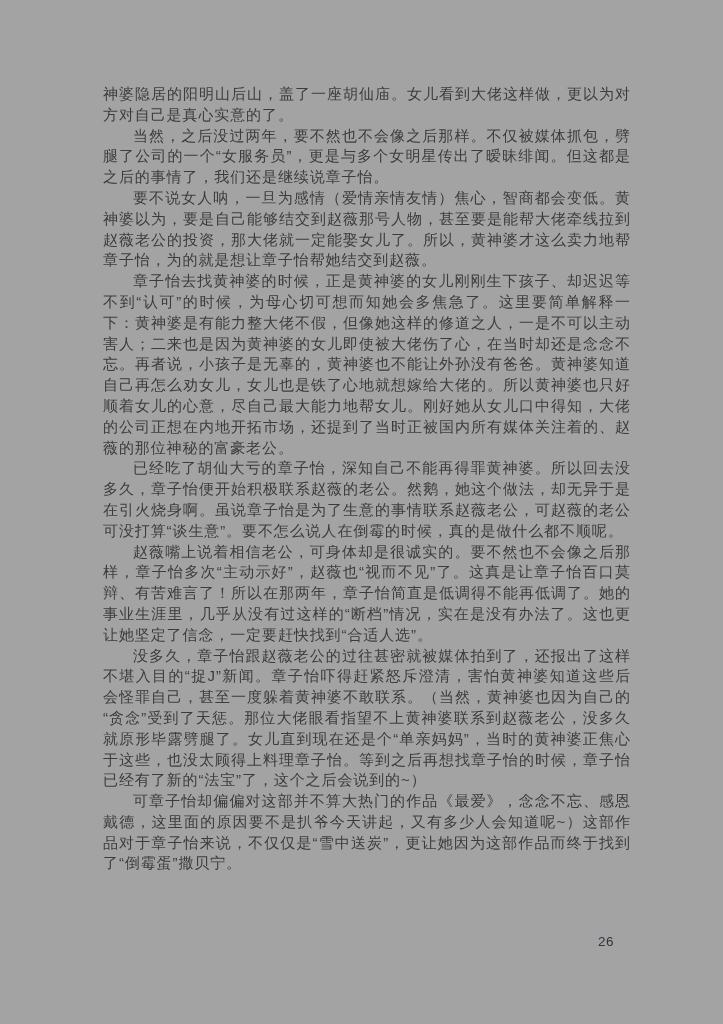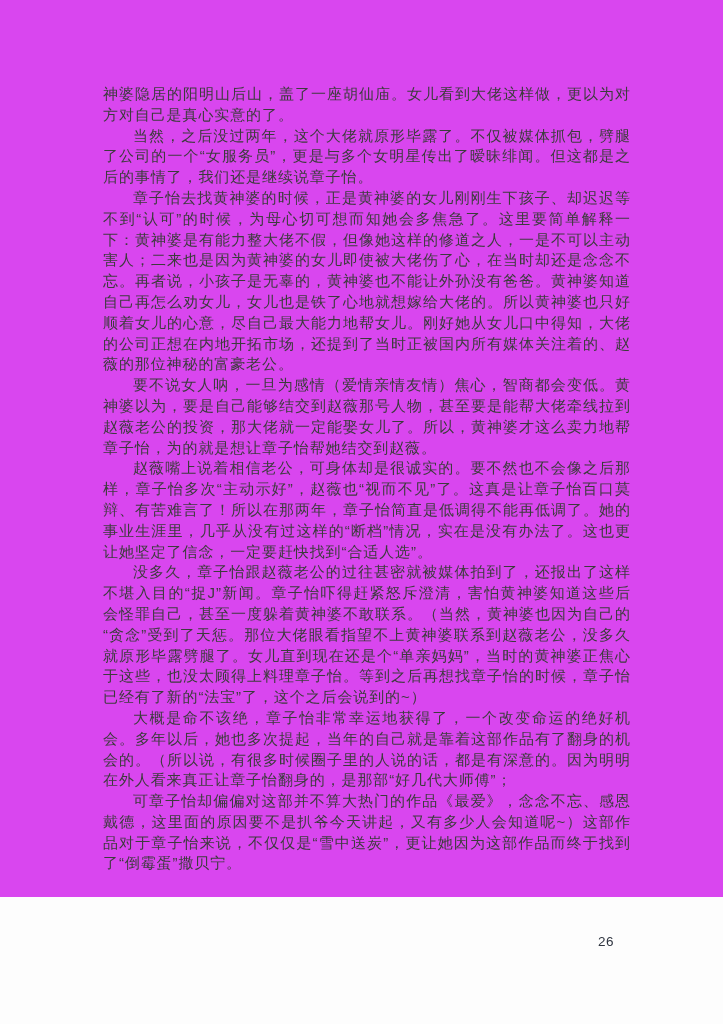--- a/index.html
+++ b/index.html
@@ -9,22 +9,22 @@
   body {
     width: 723px;
     height: 1024px;
     background: #fdfdfd;
     font-family: "Liberation Sans", "DejaVu Sans", sans-serif;
     overflow: hidden;
   }
   .page {
     position: relative;
     width: 723px;
-    height: 897px;
-    background: #d946ef;
+    height: 1024px;
+    background: #a3a3a3;
   }
   .text-block {
     position: absolute;
     left: 103px;
     top: 84px;
     width: 528px;
     color: #3c3c3c;
     font-size: 15px;
     line-height: 20.8px;
     letter-spacing: 0.9px;
@@ -48,22 +48,22 @@
     text-align: right;
   }
 </style>
 </head>
 <body>
 
 <div class="page">
   <div class="text-block">
 
   <p class="para">神婆隐居的阳明山后山，盖了一座胡仙庙。女儿看到大佬这样做，更以为对方对自己是真心实意的了。</p>
-      <p class="para indent">当然，之后没过两年，这个大佬就原形毕露了。不仅被媒体抓包，劈腿了公司的一个“女服务员”，更是与多个女明星传出了暧昧绯闻。但这都是之后的事情了，我们还是继续说章子怡。</p>
+      <p class="para indent">当然，之后没过两年，要不然也不会像之后那样。不仅被媒体抓包，劈腿了公司的一个“女服务员”，更是与多个女明星传出了暧昧绯闻。但这都是之后的事情了，我们还是继续说章子怡。</p>
+      <p class="para indent">要不说女人呐，一旦为感情（爱情亲情友情）焦心，智商都会变低。黄神婆以为，要是自己能够结交到赵薇那号人物，甚至要是能帮大佬牵线拉到赵薇老公的投资，那大佬就一定能娶女儿了。所以，黄神婆才这么卖力地帮章子怡，为的就是想让章子怡帮她结交到赵薇。</p>
       <p class="para indent">章子怡去找黄神婆的时候，正是黄神婆的女儿刚刚生下孩子、却迟迟等不到“认可”的时候，为母心切可想而知她会多焦急了。这里要简单解释一下：黄神婆是有能力整大佬不假，但像她这样的修道之人，一是不可以主动害人；二来也是因为黄神婆的女儿即使被大佬伤了心，在当时却还是念念不忘。再者说，小孩子是无辜的，黄神婆也不能让外孙没有爸爸。黄神婆知道自己再怎么劝女儿，女儿也是铁了心地就想嫁给大佬的。所以黄神婆也只好顺着女儿的心意，尽自己最大能力地帮女儿。刚好她从女儿口中得知，大佬的公司正想在内地开拓市场，还提到了当时正被国内所有媒体关注着的、赵薇的那位神秘的富豪老公。</p>
-      <p class="para indent">要不说女人呐，一旦为感情（爱情亲情友情）焦心，智商都会变低。黄神婆以为，要是自己能够结交到赵薇那号人物，甚至要是能帮大佬牵线拉到赵薇老公的投资，那大佬就一定能娶女儿了。所以，黄神婆才这么卖力地帮章子怡，为的就是想让章子怡帮她结交到赵薇。</p>
+      <p class="para indent">已经吃了胡仙大亏的章子怡，深知自己不能再得罪黄神婆。所以回去没多久，章子怡便开始积极联系赵薇的老公。然鹅，她这个做法，却无异于是在引火烧身啊。虽说章子怡是为了生意的事情联系赵薇老公，可赵薇的老公可没打算“谈生意”。要不怎么说人在倒霉的时候，真的是做什么都不顺呢。</p>
       <p class="para indent">赵薇嘴上说着相信老公，可身体却是很诚实的。要不然也不会像之后那样，章子怡多次“主动示好”，赵薇也“视而不见”了。这真是让章子怡百口莫辩、有苦难言了！所以在那两年，章子怡简直是低调得不能再低调了。她的事业生涯里，几乎从没有过这样的“断档”情况，实在是没有办法了。这也更让她坚定了信念，一定要赶快找到“合适人选”。</p>
       <p class="para indent">没多久，章子怡跟赵薇老公的过往甚密就被媒体拍到了，还报出了这样不堪入目的“捉J”新闻。章子怡吓得赶紧怒斥澄清，害怕黄神婆知道这些后会怪罪自己，甚至一度躲着黄神婆不敢联系。（当然，黄神婆也因为自己的“贪念”受到了天惩。那位大佬眼看指望不上黄神婆联系到赵薇老公，没多久就原形毕露劈腿了。女儿直到现在还是个“单亲妈妈”，当时的黄神婆正焦心于这些，也没太顾得上料理章子怡。等到之后再想找章子怡的时候，章子怡已经有了新的“法宝”了，这个之后会说到的~）</p>
-      <p class="para indent">大概是命不该绝，章子怡非常幸运地获得了，一个改变命运的绝好机会。多年以后，她也多次提起，当年的自己就是靠着这部作品有了翻身的机会的。（所以说，有很多时候圈子里的人说的话，都是有深意的。因为明明在外人看来真正让章子怡翻身的，是那部“好几代大师傅”；</p>
       <p class="para indent">可章子怡却偏偏对这部并不算大热门的作品《最爱》，念念不忘、感恩戴德，这里面的原因要不是扒爷今天讲起，又有多少人会知道呢~）这部作品对于章子怡来说，不仅仅是“雪中送炭”，更让她因为这部作品而终于找到了“倒霉蛋”撒贝宁。</p>
     </div>
   <div class="page-number">26</div>
 </div>
 
 </body></html>

